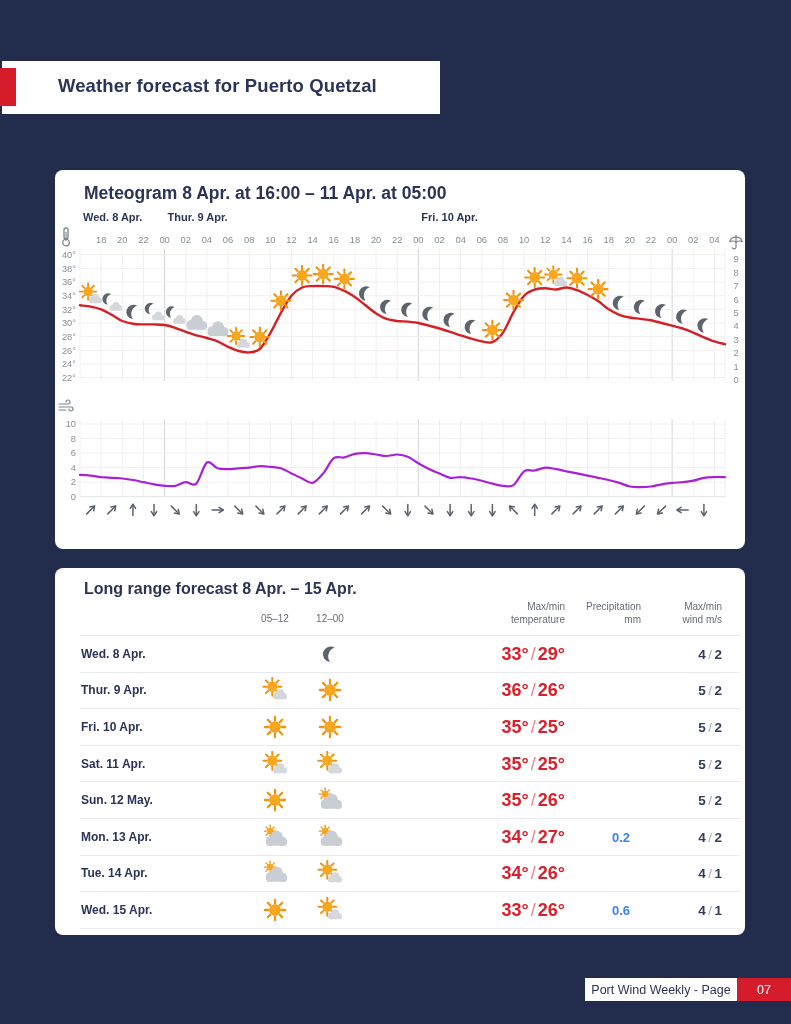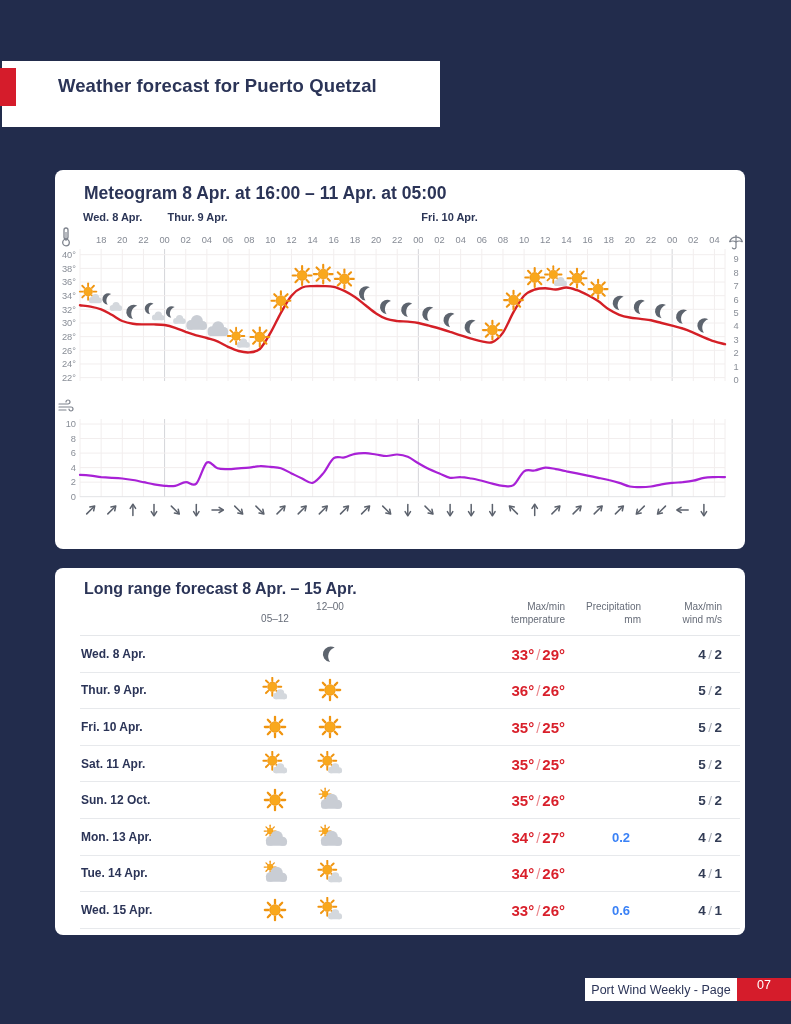--- a/index.html
+++ b/index.html
@@ -2,21 +2,21 @@
 <html><head>
 <meta charset="utf-8">
 <style>
   html,body{margin:0;padding:0;}
   body{
     width:791px;height:1024px;position:relative;overflow:hidden;
     background:#222c4c;
     font-family:"Liberation Sans","DejaVu Sans",sans-serif;
     -webkit-font-smoothing:antialiased;
   }
-  .header-card{position:absolute;left:2px;top:61px;width:438px;height:66px;background:#ffffff;}
+  .header-card{position:absolute;left:2px;top:61px;width:438px;height:53px;background:#ffffff;}
   .header-accent{position:absolute;left:0;top:68px;width:16px;height:38px;background:#d51c2b;}
   .header-title{
     position:absolute;left:56px;top:0;height:49px;line-height:49px;
     font-size:18.5px;font-weight:800;color:#2b3457;letter-spacing:.1px;
   }
   .card{position:absolute;background:#ffffff;border-radius:8px;}
   .card1{left:55px;top:170px;width:690px;height:379px;}
   .card2{left:55px;top:568px;width:690px;height:367px;}
   .card-title{position:absolute;left:29px;color:#2b3457;font-weight:700;}
   .meteo-title{top:13px;font-size:17.5px;}
@@ -31,32 +31,32 @@
   .th-c{text-align:center;}
   .th-r{text-align:right;}
   .rows{position:absolute;left:25px;top:67px;width:660px;border-top:1px solid #e5e7ea;}
   .frow{position:relative;height:35.6px;border-bottom:1px solid #e7e9ec;}
   .fday{position:absolute;left:1px;top:50%;transform:translateY(-50%);
         font-size:12px;font-weight:700;color:#2b3457;}
   .ficon{position:absolute;top:50%;transform:translateY(-50%);}
   .ficon1{left:181px;}
   .ficon2{left:236px;}
   .ftemp{position:absolute;right:175px;top:50%;transform:translateY(-50%);
-         font-size:15px;font-weight:600;color:#d9202b;white-space:nowrap;}
+         font-size:18px;font-weight:600;color:#d9202b;white-space:nowrap;}
   .ftemp .sl{color:#d9202b;opacity:.55;font-weight:400;padding:0 2px;}
   .fprecip{position:absolute;right:110px;top:50%;transform:translateY(-50%);
            font-size:13px;font-weight:600;color:#3b82f6;}
   .fwind{position:absolute;right:18px;top:50%;transform:translateY(-50%);
          font-size:13.5px;font-weight:600;color:#323c55;white-space:nowrap;text-align:right;}
   .fwind .sl{color:#a3a8b3;font-weight:400;padding:0 2.5px;}
   
   .footer-label-box{position:absolute;left:585px;top:978px;width:152px;height:23px;background:#ffffff;
     display:flex;align-items:center;justify-content:center;font-size:12.5px;color:#2b3457;}
   .footer-page-box{position:absolute;left:737px;top:978px;width:54px;height:23px;background:#d51c2b;
-    display:flex;justify-content:center;font-size:12.5px;color:#ffffff;}
+    display:flex;align-items:center;justify-content:center;font-size:12.5px;color:#ffffff;}
 </style>
 </head>
 <body>
 
 <div class="header-card">
   <span class="header-title">Weather forecast for Puerto Quetzal</span>
 </div>
 <div class="header-accent"></div>
 
 <div class="card card1">
@@ -776,21 +776,21 @@
           </g>
         </g>
       </g>
     </svg>
 </div>
 
 <div class="card card2">
   <div class="card-title range-title">Long range forecast 8 Apr. – 15 Apr.</div>
   <div class="thead">
     <span class="th-c" style="left:190px;top:44px;width:60px;">05–12</span>
-    <span class="th-c" style="left:245px;top:32px;width:60px;">12–00</span>
+    <span class="th-c" style="left:245px;top:44px;width:60px;">12–00</span>
     <span class="th-r" style="left:400px;top:32px;width:110px;">Max/min
 temperature</span>
     <span class="th-r" style="left:496px;top:32px;width:90px;">Precipitation
 mm</span>
     <span class="th-r" style="left:577px;top:32px;width:90px;">Max/min
 wind m/s</span>
   </div>
   <div class="rows">
       <div class="frow">
         <span class="fday">Wed. 8 Apr.</span>
@@ -951,21 +951,21 @@
                   <rect x="-9.8" y="0.5" width="20.4" height="6" rx="3"></rect>
                 </g>
               </g>
             </g>
           </g>
         </svg>
         <span class="ftemp"><span>35°</span><span class="sl">/</span><span>25°</span></span>
         <span class="fwind"><span>5</span><span class="sl">/</span><span>2</span></span>
       </div>
       <div class="frow">
-        <span class="fday">Sun. 12 Oct.</span>
+        <span class="fday">Sun. 12 May.</span>
         <svg width="28" height="26" viewBox="-14 -13 28 26" class="ficon ficon1">
           <g transform="scale(1.08)">
             <g transform="scale(1)">
               <g stroke="#f0940e" stroke-width="2.1" stroke-linecap="round">
                 <line x1="6.10" y1="0.00" x2="9.40" y2="0.00"></line>
                 <line x1="4.31" y1="4.31" x2="6.65" y2="6.65"></line>
                 <line x1="0.00" y1="6.10" x2="0.00" y2="9.40"></line>
                 <line x1="-4.31" y1="4.31" x2="-6.65" y2="6.65"></line>
                 <line x1="-6.10" y1="0.00" x2="-9.40" y2="0.00"></line>
                 <line x1="-4.31" y1="-4.31" x2="-6.65" y2="-6.65"></line>

